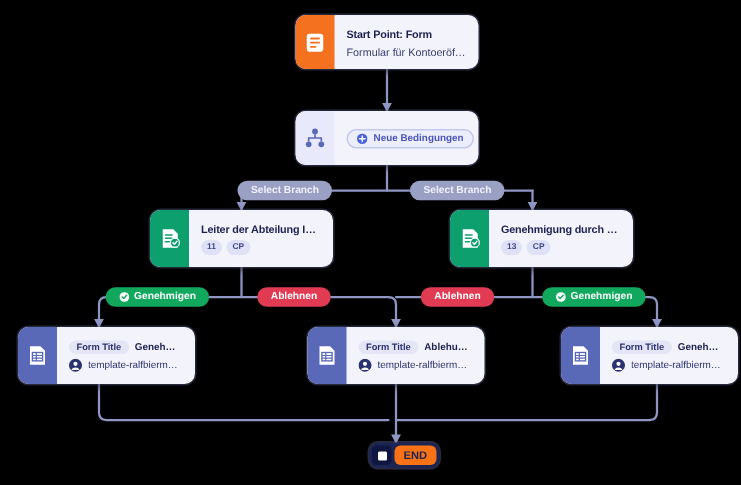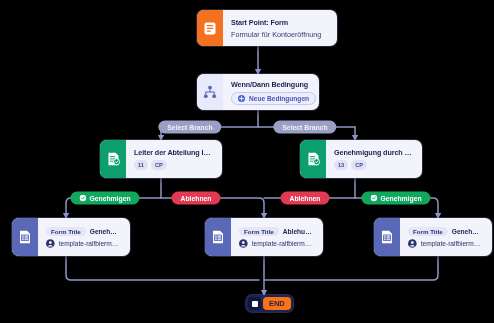--- a/index.html
+++ b/index.html
@@ -67,21 +67,21 @@
   }
   .sub {
     font-size: 7.2px;
     color: #3a4070;
     white-space: nowrap;
     overflow: hidden;
     text-overflow: ellipsis;
   }
 
   
-  #n-start { left: 197px; top: 10px; width: 140px; height: 36px; justify-content: flex-end; }
+  #n-start { left: 197px; top: 10px; width: 122px; height: 36px; justify-content: flex-end; }
   #n-start .node-ico { background: #f3711f; }
 
   
   #n-cond { left: 197px; top: 74px; width: 122px; height: 36px; }
   #n-cond .node-ico { background: #e8e9fb; }
   .cond-btn {
     display: flex;
     align-items: center;
     gap: 4px;
     background: #eceefc;
@@ -271,21 +271,20 @@
   <div class="node" id="n-cond">
     <div class="node-ico">
       <svg width="14" height="14" viewBox="0 0 14 14" class="ic">
         <circle cx="7" cy="2.6" r="1.9" fill="#5a68b8"></circle>
         <circle cx="2.8" cy="11.2" r="1.9" fill="#5a68b8"></circle>
         <circle cx="11.2" cy="11.2" r="1.9" fill="#5a68b8"></circle>
         <path d="M7,4.5 L7,7 M2.8,9.3 L2.8,7 L11.2,7 L11.2,9.3" stroke="#5a68b8" stroke-width="1.1" fill="none"></path>
       </svg>
     </div>
     <div class="node-body">
-      <div class="ttl">Wenn/Dann Bedingung</div>
       <div class="cond-btn">
         <svg width="7" height="7" viewBox="0 0 10 10" class="ic">
           <circle cx="5" cy="5" r="5" fill="#4a62d8"></circle>
           <path d="M5,2.4 L5,7.6 M2.4,5 L7.6,5" stroke="#ffffff" stroke-width="1.3" stroke-linecap="round"></path>
         </svg>
         <span>Neue Bedingungen</span>
       </div>
     </div>
   </div>
 

